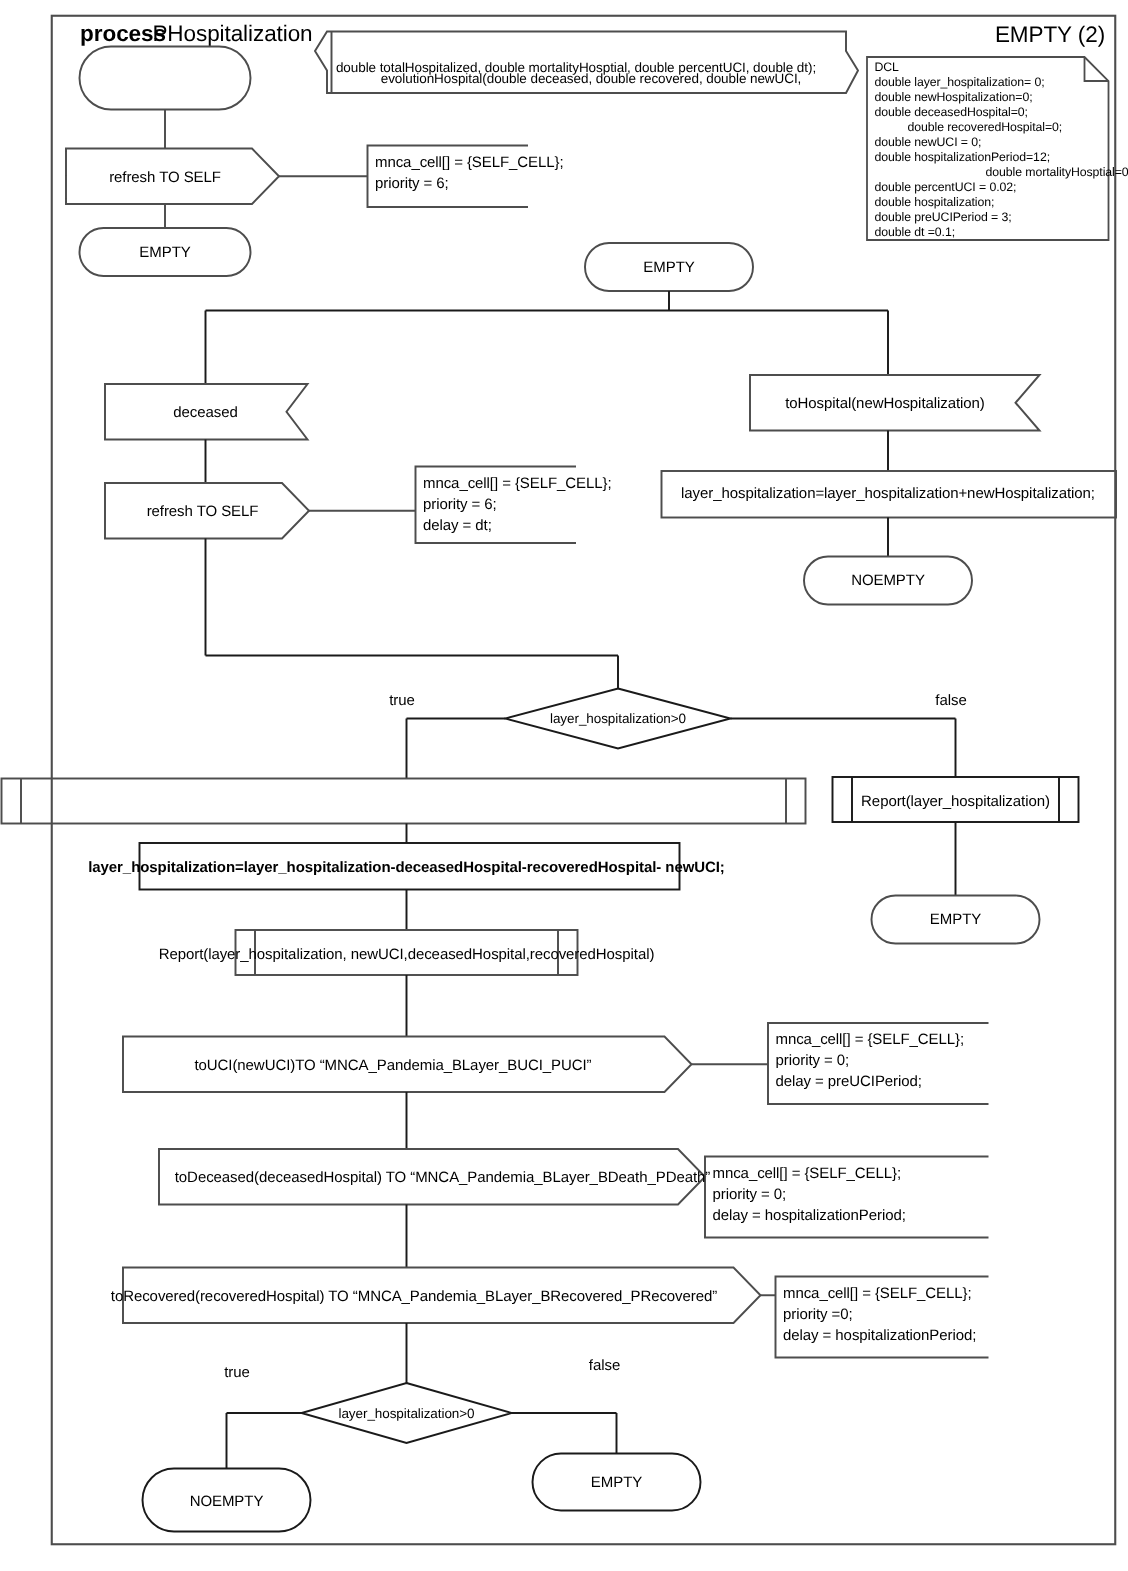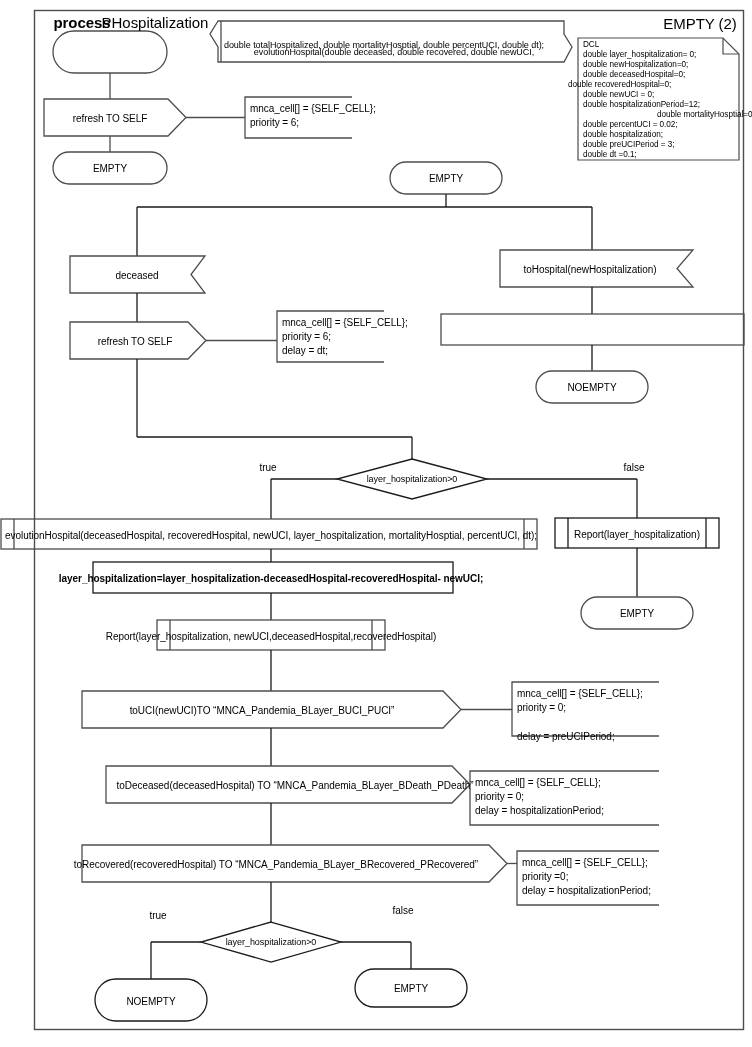--- a/index.html
+++ b/index.html
@@ -144,21 +144,21 @@
   <div class="tx ctr t10" style="left:155px;top:13px;">PHospitalization</div>
   <div class="tx ctr t10" style="left:700px;top:14px;">EMPTY (2)</div>
 
   <div class="tx ctr t9" style="left:394px;top:27px;margin-top:20px;">evolutionHospital(double deceased, double recovered, double newUCI,</div>
   <div class="tx ctr t9" style="left:384px;top:40px;">double totalHospitalized, double mortalityHosptial, double percentUCI, double dt);</div>
 
   <div class="tx lft t8" style="left:583px;top:40px;">DCL</div>
   <div class="tx lft t8" style="left:583px;top:50px;">double layer_hospitalization= 0;</div>
   <div class="tx lft t8" style="left:583px;top:60px;">double newHospitalization=0;</div>
   <div class="tx lft t8" style="left:583px;top:70px;">double deceasedHospital=0;</div>
-  <div class="tx lft t8" style="left:568px;top:80px;">double recoveredHospital=0;</div>
+  <div class="tx lft t8" style="left:605px;top:80px;">double recoveredHospital=0;</div>
   <div class="tx lft t8" style="left:583px;top:90px;">double newUCI = 0;</div>
   <div class="tx lft t8" style="left:583px;top:100px;">double hospitalizationPeriod=12;</div>
   <div class="tx lft t8" style="left:617px;top:110px;margin-left:40px;">double mortalityHosptial=0.2;</div>
   <div class="tx lft t8" style="left:583px;top:120px;">double percentUCI = 0.02;</div>
   <div class="tx lft t8" style="left:583px;top:130px;">double hospitalization;</div>
   <div class="tx lft t8" style="left:583px;top:140px;">double preUCIPeriod = 3;</div>
   <div class="tx lft t8" style="left:583px;top:150px;">double dt =0.1;</div>
 
   <div class="tx ctr t95" style="left:110px;top:112px;">refresh TO SELF</div>
   <div class="tx ctr t95" style="left:110px;top:162px;">EMPTY</div>
@@ -169,37 +169,37 @@
   <div class="tx ctr t95" style="left:446px;top:172px;">EMPTY</div>
 
   <div class="tx ctr t95" style="left:137px;top:269px;">deceased</div>
   <div class="tx ctr t95" style="left:135px;top:335px;">refresh TO SELF</div>
 
   <div class="tx lft t95" style="left:282px;top:316px;">mnca_cell[] = {SELF_CELL};</div>
   <div class="tx lft t95" style="left:282px;top:330px;">priority = 6;</div>
   <div class="tx lft t95" style="left:282px;top:344px;">delay = dt;</div>
 
   <div class="tx ctr t95" style="left:590px;top:263px;">toHospital(newHospitalization)</div>
+  <div class="tx ctr t95" style="left:592px;top:323px;">layer_hospitalization=layer_hospitalization+newHospitalization;</div>
   <div class="tx ctr t95" style="left:592px;top:381px;">NOEMPTY</div>
 
   <div class="tx ctr t9" style="left:412px;top:474px;">layer_hospitalization&gt;0</div>
   <div class="tx ctr t95" style="left:268px;top:461px;">true</div>
   <div class="tx ctr t95" style="left:634px;top:461px;">false</div>
 
   <div class="tx ctr t95" style="left:637px;top:528px;">Report(layer_hospitalization)</div>
   <div class="tx ctr t95" style="left:637px;top:607px;">EMPTY</div>
 
-  <div class="tx ctr t95" style="left:271px;top:529px;">evolutionHospital(deceasedHospital, recoveredHospital, newUCI, layer_hospitalization, mortalityHosptial, percentUCI, dt);</div>
   <div class="tx ctr t95" style="left:271px;top:572px;font-weight:bold;">layer_hospitalization=layer_hospitalization-deceasedHospital-recoveredHospital- newUCI;</div>
   <div class="tx ctr t95" style="left:271px;top:630px;">Report(layer_hospitalization, newUCI,deceasedHospital,recoveredHospital)</div>
 
   <div class="tx ctr t95" style="left:262px;top:704px;">toUCI(newUCI)TO “MNCA_Pandemia_BLayer_BUCI_PUCI”</div>
   <div class="tx lft t95" style="left:517px;top:687px;">mnca_cell[] = {SELF_CELL};</div>
   <div class="tx lft t95" style="left:517px;top:701px;">priority = 0;</div>
-  <div class="tx lft t95" style="left:517px;top:715px;margin-top:15px;">delay = preUCIPeriod;</div>
+  <div class="tx lft t95" style="left:517px;top:715px;">delay = preUCIPeriod;</div>
 
   <div class="tx ctr t95" style="left:279px;top:779px;padding-left:32px;">toDeceased(deceasedHospital) TO “MNCA_Pandemia_BLayer_BDeath_PDeath”</div>
   <div class="tx lft t95" style="left:475px;top:776px;">mnca_cell[] = {SELF_CELL};</div>
   <div class="tx lft t95" style="left:475px;top:790px;">priority = 0;</div>
   <div class="tx lft t95" style="left:475px;top:804px;">delay = hospitalizationPeriod;</div>
 
   <div class="tx ctr t95" style="left:276px;top:858px;">toRecovered(recoveredHospital) TO “MNCA_Pandemia_BLayer_BRecovered_PRecovered”</div>
   <div class="tx lft t95" style="left:522px;top:856px;">mnca_cell[] = {SELF_CELL};</div>
   <div class="tx lft t95" style="left:522px;top:870px;">priority =0;</div>
   <div class="tx lft t95" style="left:522px;top:884px;">delay = hospitalizationPeriod;</div>

